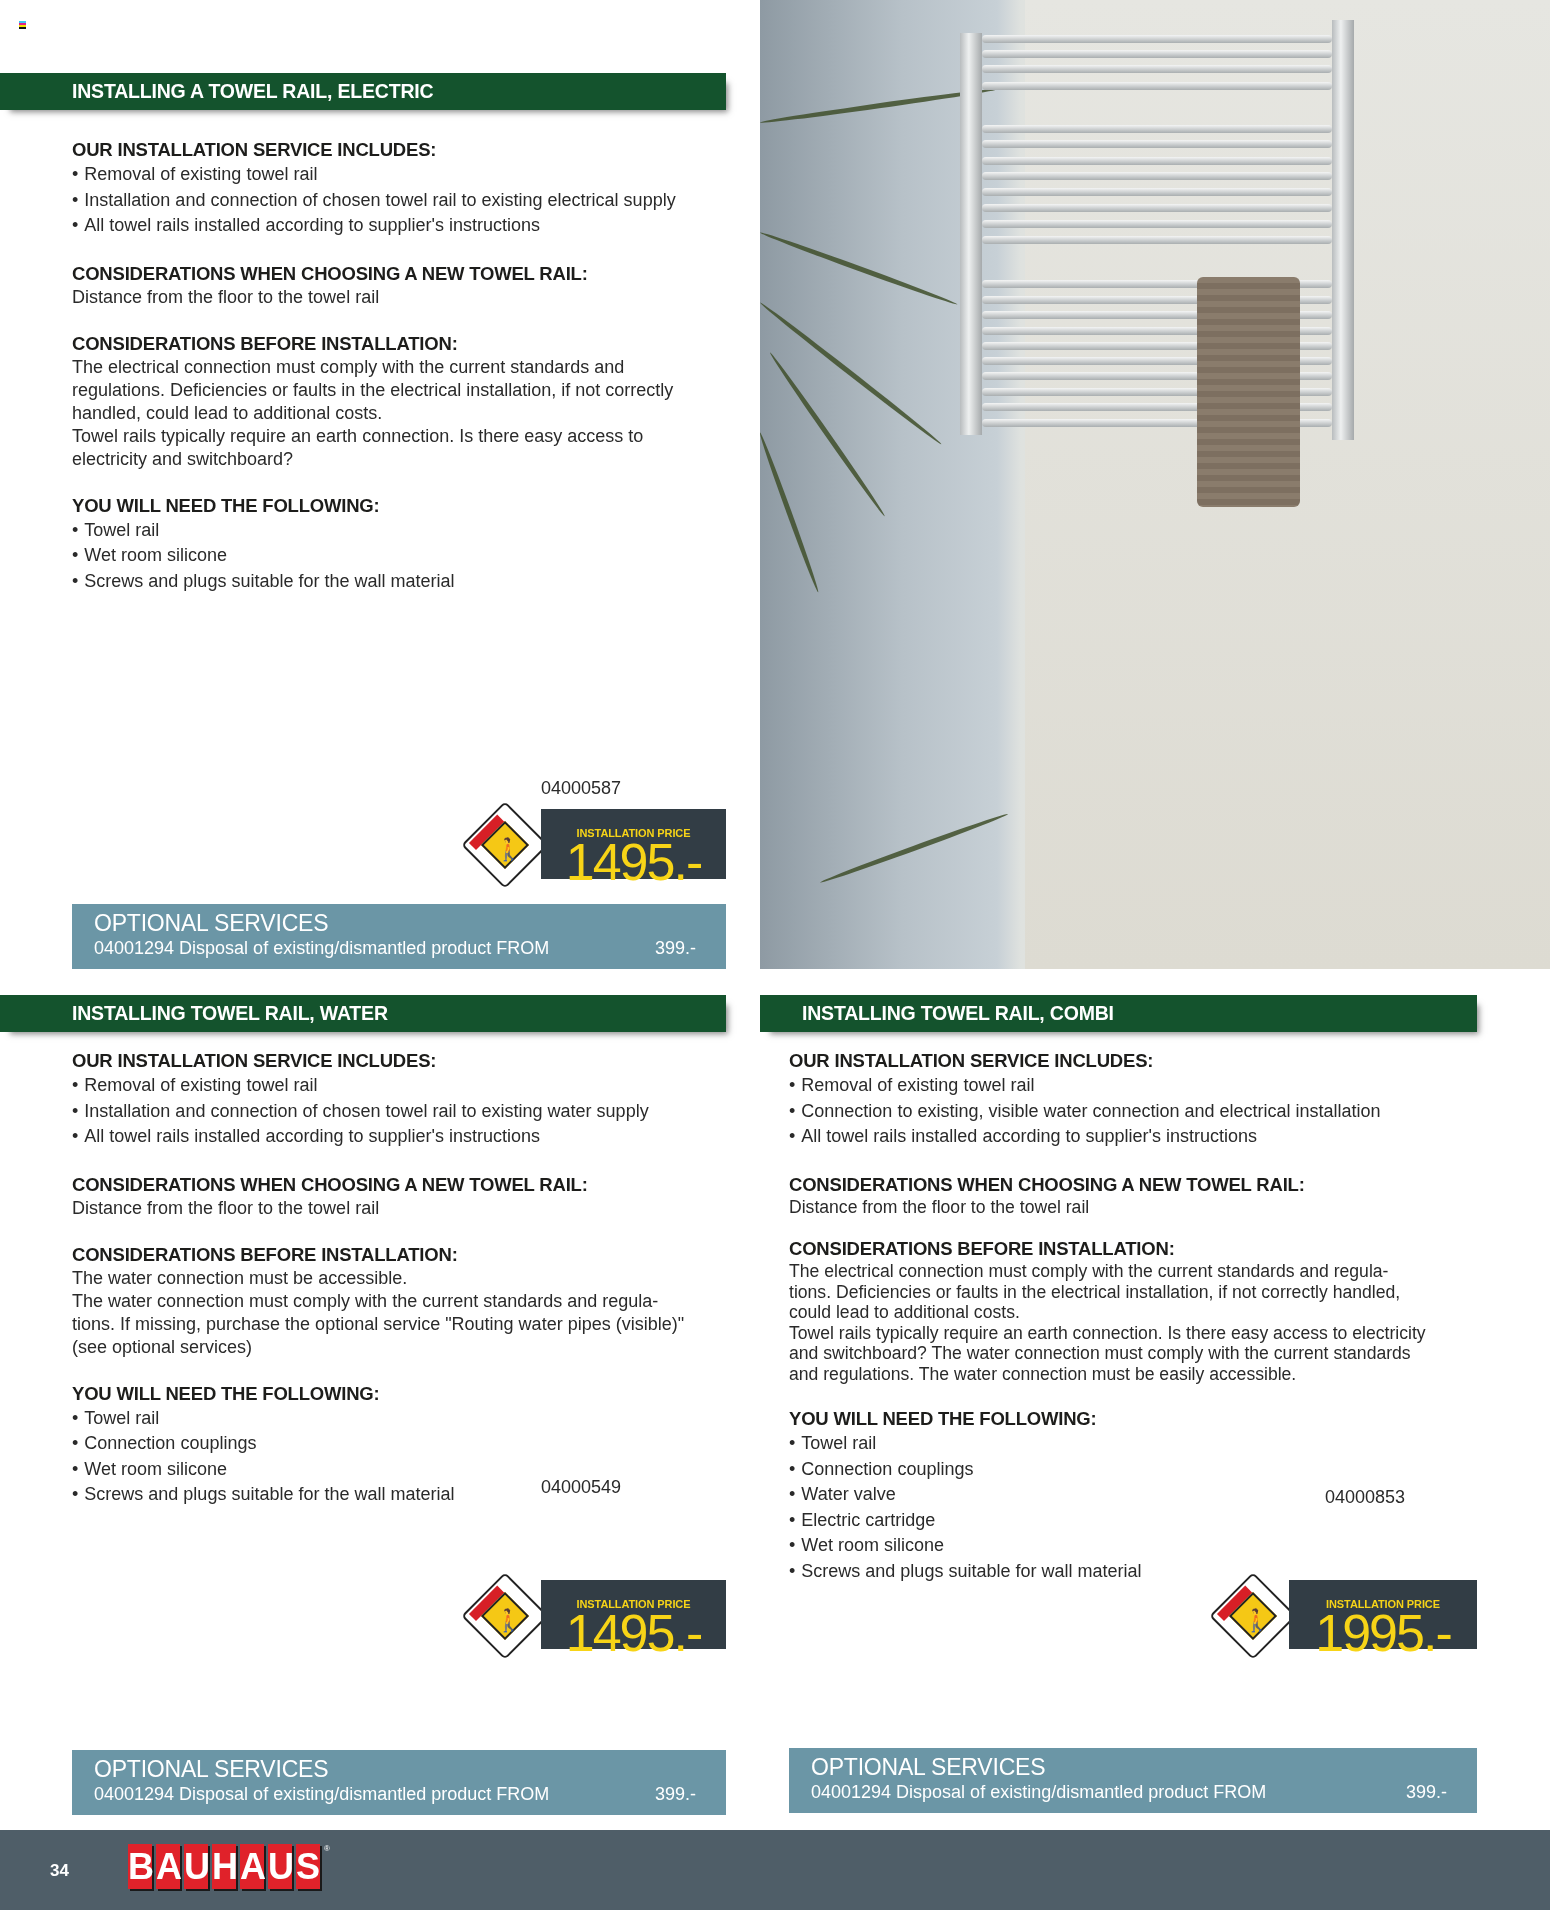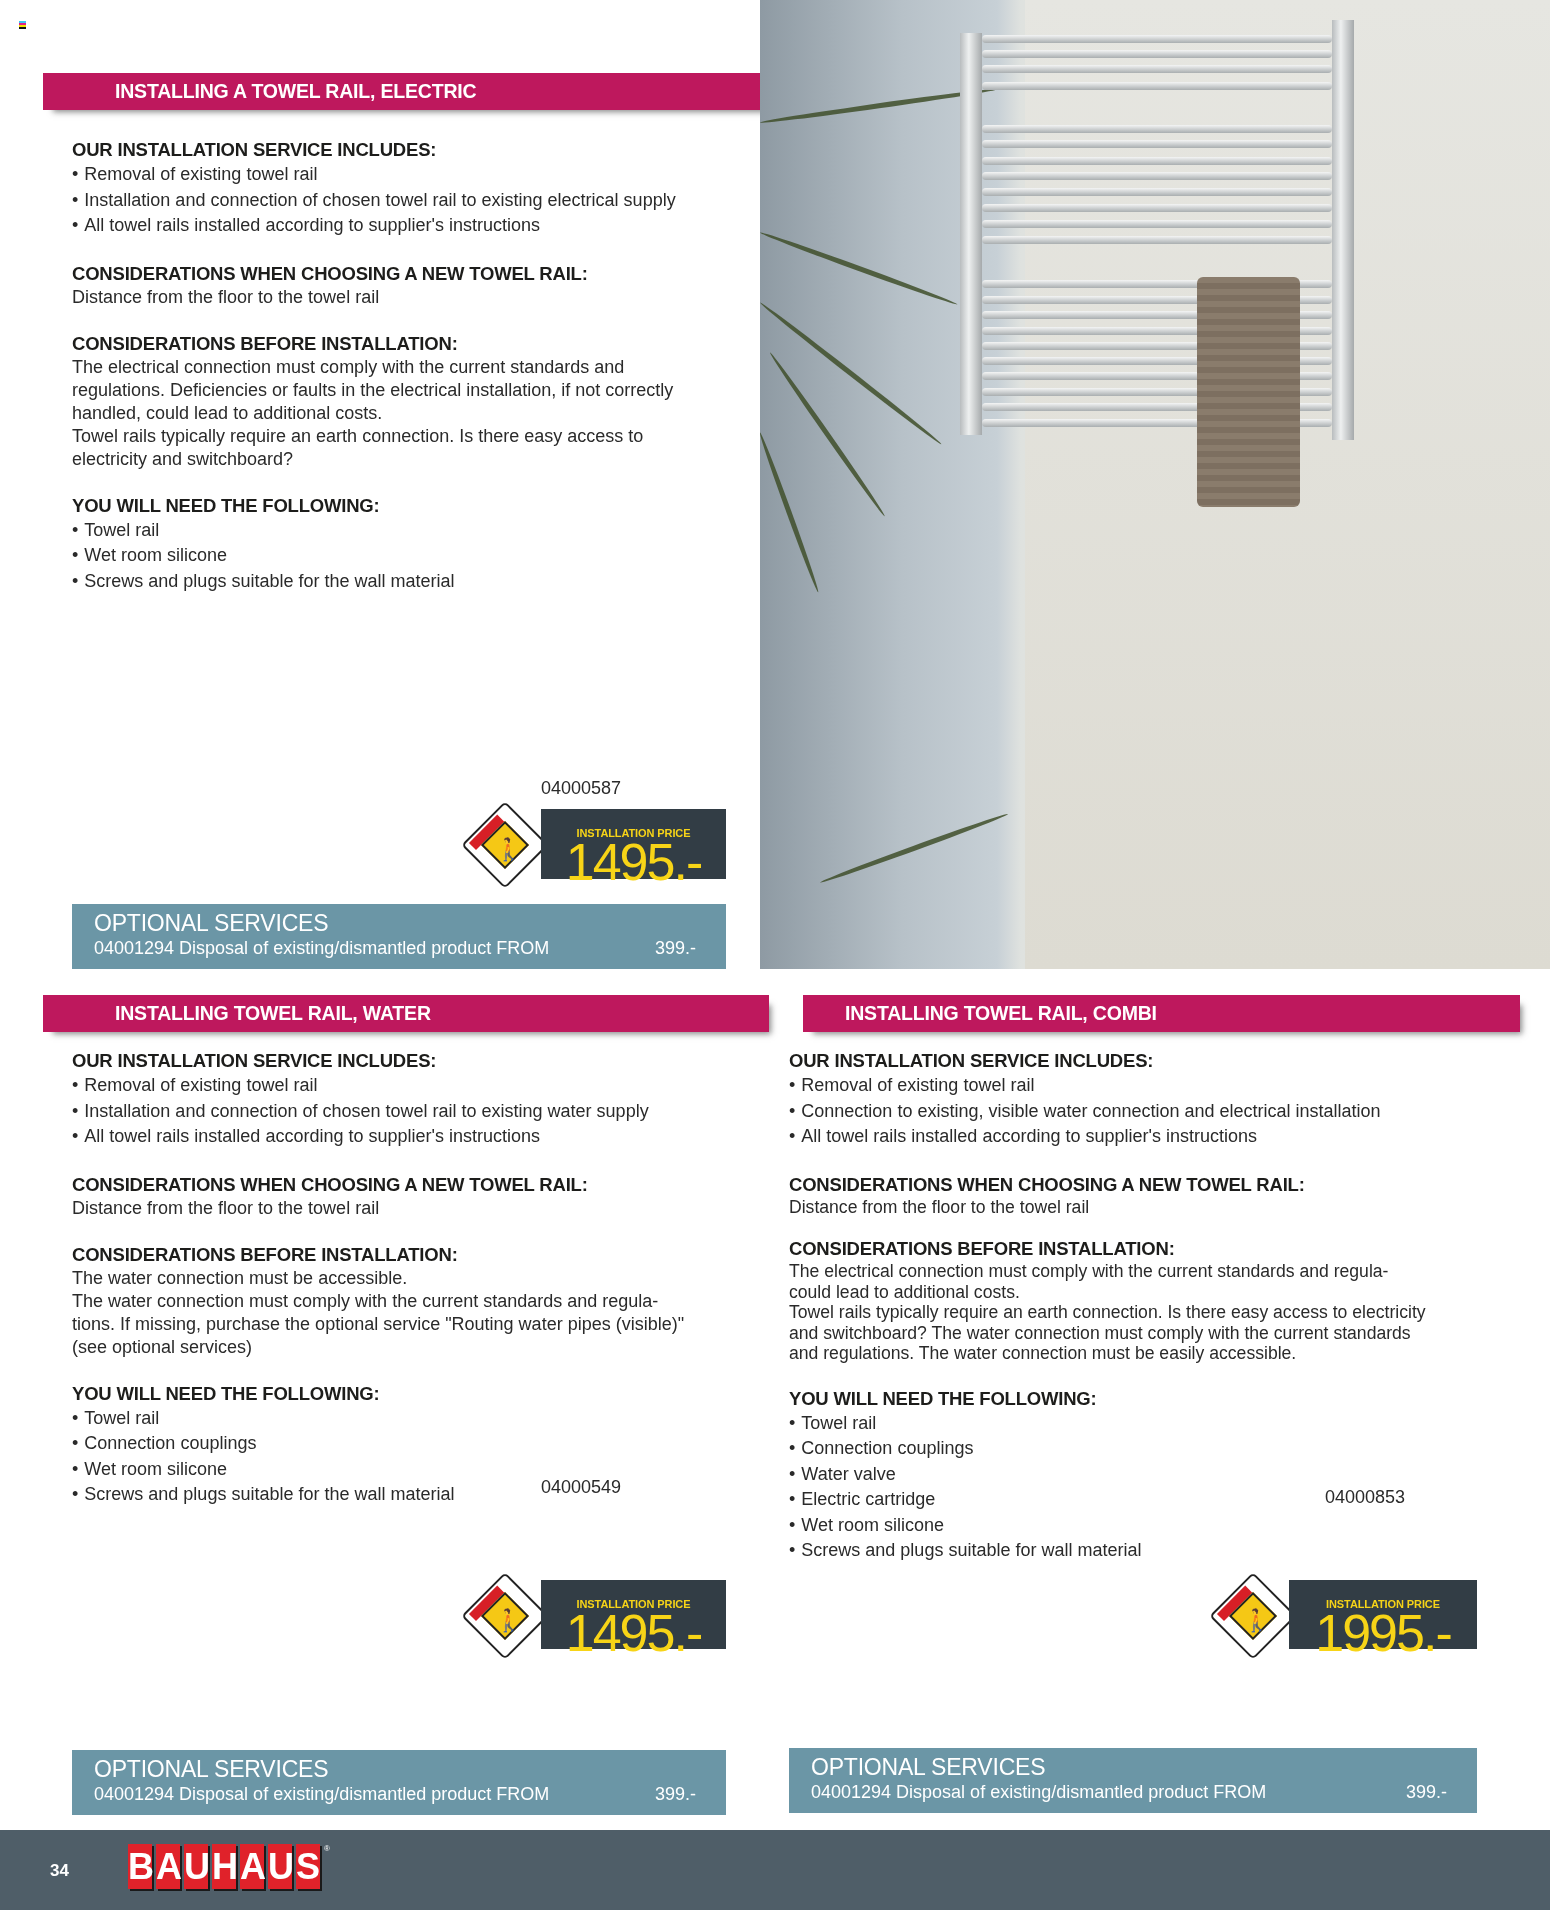--- a/index.html
+++ b/index.html
@@ -5,25 +5,24 @@
   * { box-sizing: border-box; margin: 0; padding: 0; }
   html, body { width: 1550px; height: 1910px; background: #ffffff; overflow: hidden; }
   body { position: relative; font-family: "Liberation Sans", sans-serif; color: #1d1d1b; }
 
   .abs { position: absolute; }
 
   .reg-mark { left: 19px; top: 21px; width: 7px; height: 8px; }
   .reg-mark span { display: block; height: 2px; }
 
   .hdr-bar {
-    position: absolute; height: 37px; background: #be185d;
+    position: absolute; height: 37px; background: #14532d;
     color: #fff; font-weight: bold; font-size: 19.5px; letter-spacing: -0.2px;
     line-height: 37px;
     box-shadow: 6px 6px 6px -4px rgba(40,40,40,0.55);
-    margin-left: 43px;
   }
 
   .section { position: absolute; }
   .section h3 { font-size: 18.5px; font-weight: bold; letter-spacing: -0.2px; line-height: 24px; }
   .section .gap { height: 23px; }
   .section ul { list-style: none; }
   .section li, .section p { font-size: 18px; line-height: 25.5px; color: #2a2a2a; }
   .section li::before { content: "\2022"; margin-right: 6px; }
   .section p.tight { line-height: 23px; }
   .combi li { line-height: 25.5px; }
@@ -222,20 +221,21 @@
     <li>Removal of existing towel rail</li>
     <li>Connection to existing, visible water connection and electrical installation</li>
     <li>All towel rails installed according to supplier's instructions</li>
   </ul>
   <div class="gap"></div>
   <h3>CONSIDERATIONS WHEN CHOOSING A NEW TOWEL RAIL:</h3>
   <p>Distance from the floor to the towel rail</p>
   <div class="gap" style="height:20px"></div>
   <h3>CONSIDERATIONS BEFORE INSTALLATION:</h3>
   <p>The electrical connection must comply with the current standards and regula-</p>
+  <p>tions. Deficiencies or faults in the electrical installation, if not correctly handled,</p>
   <p>could lead to additional costs.</p>
   <p>Towel rails typically require an earth connection. Is there easy access to electricity</p>
   <p>and switchboard? The water connection must comply with the current standards</p>
   <p>and regulations. The water connection must be easily accessible.</p>
   <div class="gap"></div>
   <h3>YOU WILL NEED THE FOLLOWING:</h3>
   <ul>
     <li>Towel rail</li>
     <li>Connection couplings</li>
     <li>Water valve</li>

